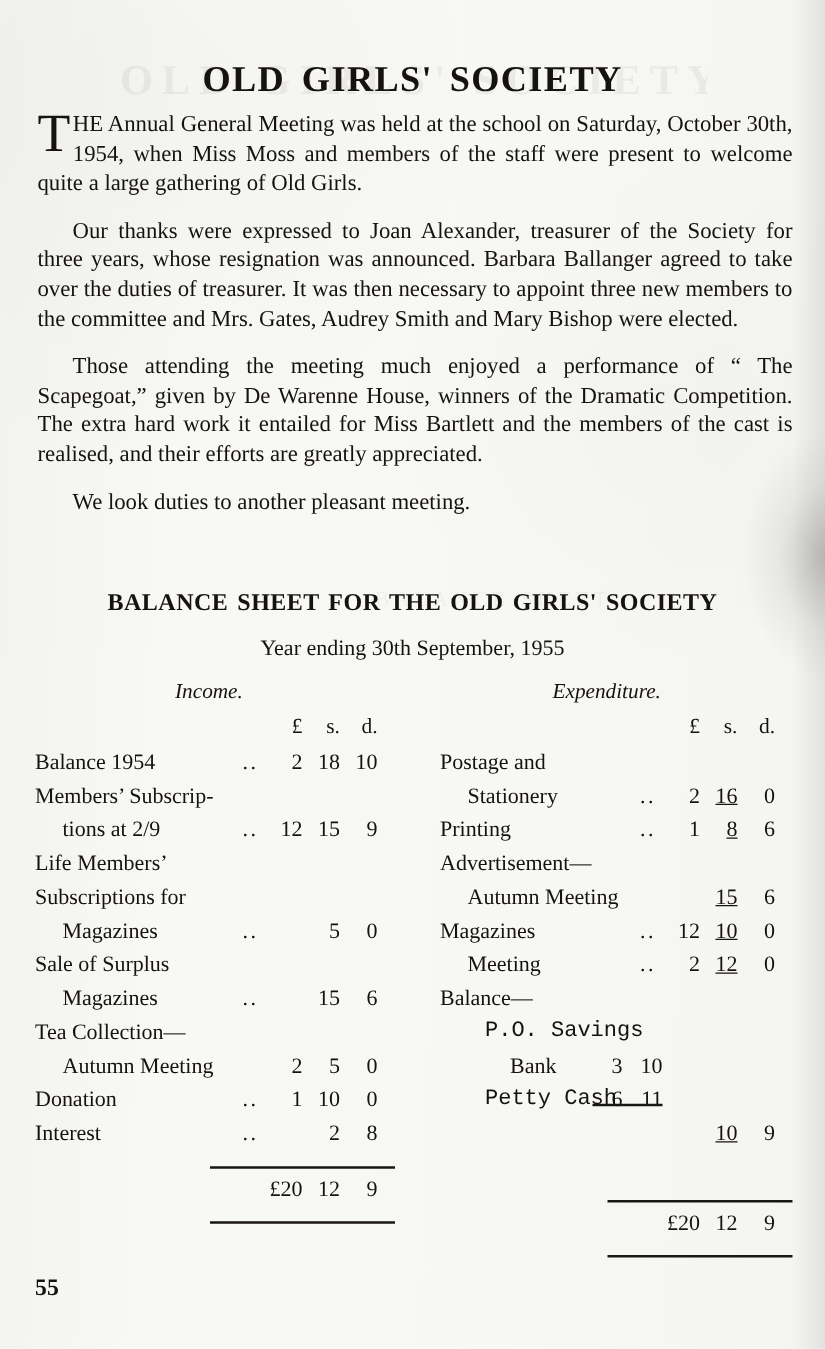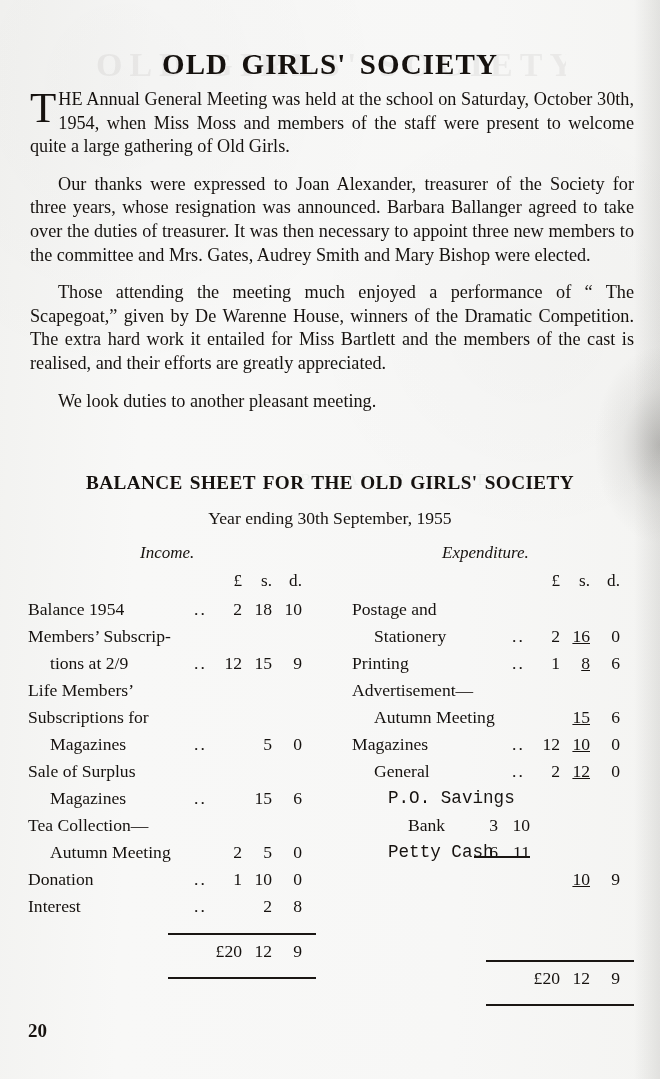--- a/index.html
+++ b/index.html
@@ -406,25 +406,28 @@
             <span class="n pence">6</span>
           </div>
           <div class="row">
             <span class="label">Magazines</span>
             <span class="leader">..</span>
             <span class="n pounds">12</span>
             <span class="n shill">10</span>
             <span class="n pence">0</span>
           </div>
           <div class="row">
-            <span class="label indent">General</span>
+            <span class="label indent">Meeting</span>
             <span class="leader">..</span>
             <span class="n pounds">2</span>
             <span class="n shill">12</span>
             <span class="n pence">0</span>
+          </div>
+          <div class="row">
+            <span class="label">Balance—</span>
           </div>
           <div class="row">
             <span class="label indent2">P.O. Savings</span>
           </div>
           <div class="row">
             <span class="label indent3">Bank</span>
             <span class="n sub-a">3</span>
             <span class="n sub-b">10</span>
           </div>
           <div class="row">
@@ -444,15 +447,15 @@
           <span class="n t-pounds">£20</span>
           <span class="n t-shill">12</span>
           <span class="n t-pence">9</span>
         </div>
         <div class="rule-bot"></div>
       </div>
     </div>
 
   </div>
 
-  <div class="folio">20</div>
+  <div class="folio">55</div>
 
 </div>
 
 </body></html>

